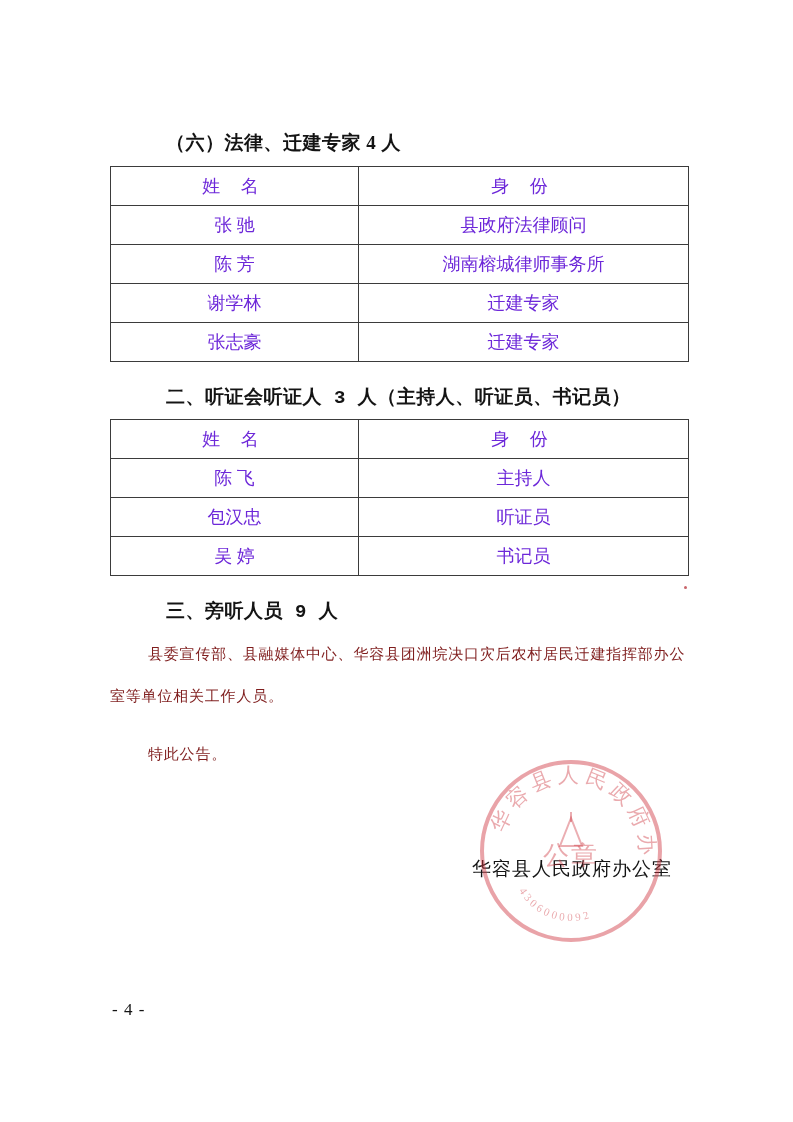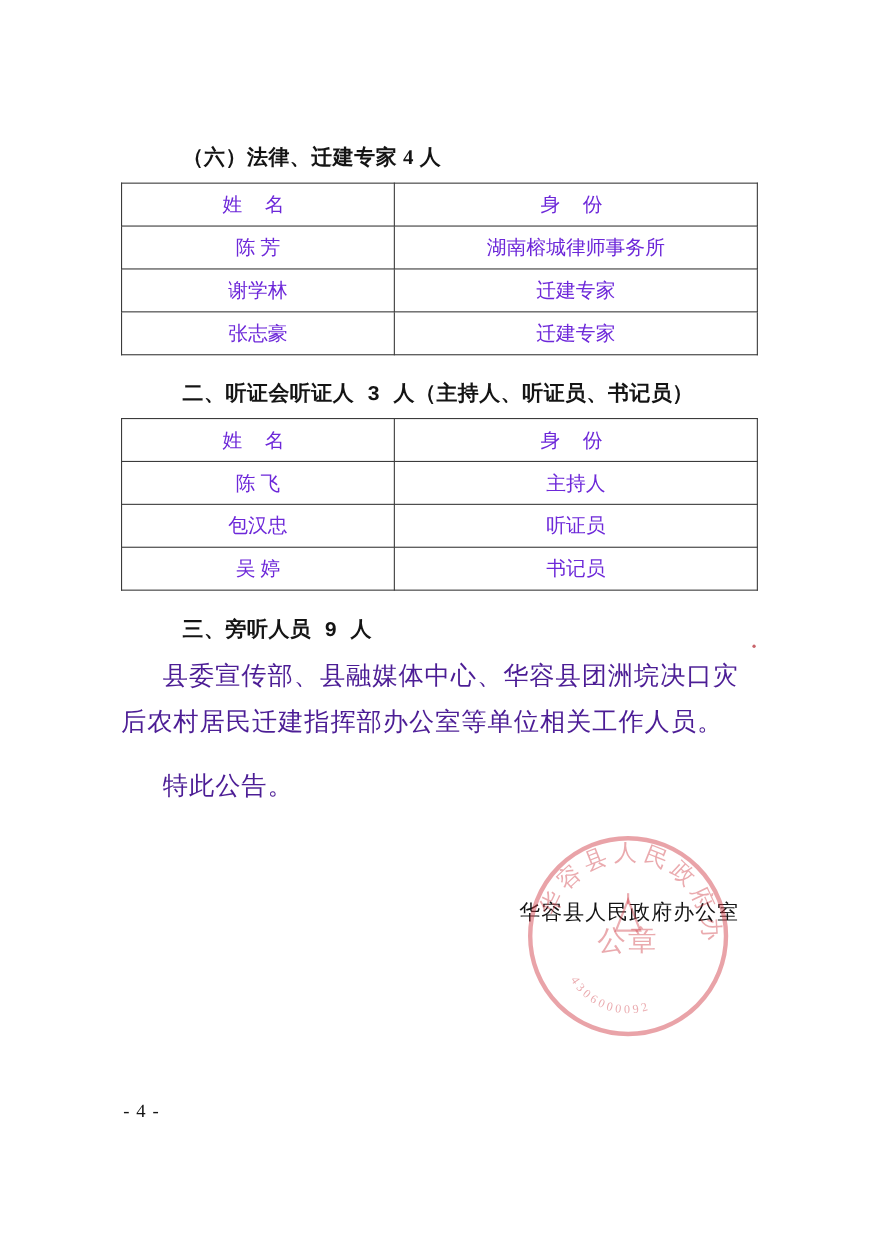--- a/index.html
+++ b/index.html
@@ -55,26 +55,26 @@
     color: #6d28d9;
     padding: 0;
   }
   table.doc-table col.c1 { width: 248px; }
   table.doc-table col.c2 { width: 330px; }
   .sp-name {
     letter-spacing: 8px;
     padding-left: 8px;
   }
   .para {
-    font-size: 23px;
+    font-size: 15px;
     line-height: 42px;
     text-indent: 38px;
     margin: 0;
     letter-spacing: 0.8px;
-    color: #4c1d95;
+    color: #7f1d1d;
   }
   .para-block {
     margin-top: 16px;
   }
   .sign {
     margin-top: 74px;
     text-align: right;
     padding-right: 18px;
     position: relative;
   }
@@ -134,20 +134,24 @@
 
     <table class="doc-table">
       <colgroup>
           <col class="c1">
           <col class="c2">
         </colgroup>
       <tbody>
         <tr>
           <td class="sp-name">姓  名</td>
           <td class="sp-name">身  份</td>
+        </tr>
+        <tr>
+          <td>张  驰</td>
+          <td>县政府法律顾问</td>
         </tr>
         <tr>
           <td>陈  芳</td>
           <td>湖南榕城律师事务所</td>
         </tr>
         <tr>
           <td>谢学林</td>
           <td>迁建专家</td>
         </tr>
         <tr>

